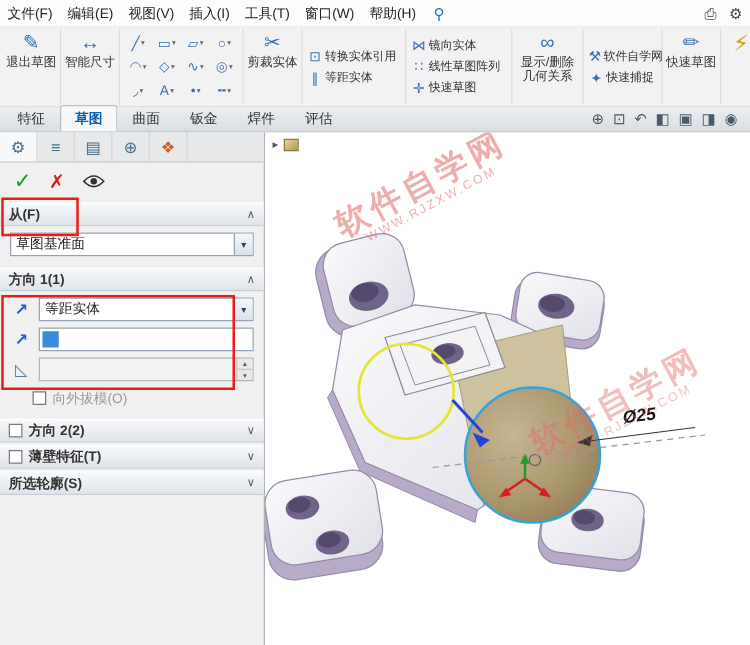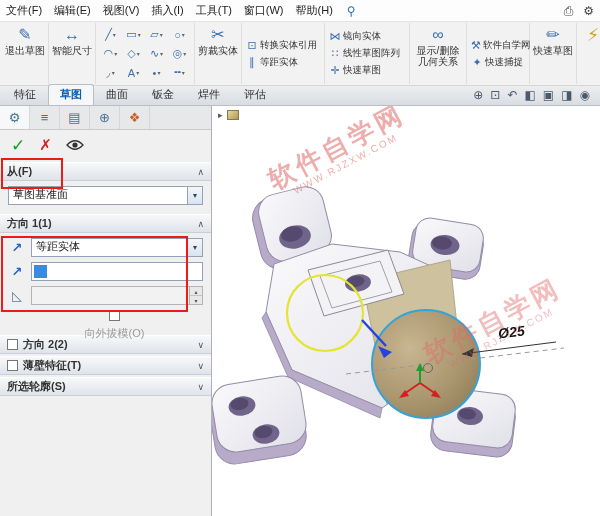--- a/index.html
+++ b/index.html
@@ -68,21 +68,21 @@
 
   .combo { height:19px; background:#fff; border:1px solid #94a2b8; display:flex; align-items:flex-start; flex:1; }
   .combo .val { padding-left:4px; flex:1; white-space:nowrap; overflow:hidden; }
   .combo .drop { width:15px; align-self:stretch; background:linear-gradient(#f4f7fb,#d8e2ef); border-left:1px solid #94a2b8; display:flex; align-items:center; justify-content:center; font-size:8px; color:#345; }
   .ctl-row { display:flex; align-items:center; gap:5px; }
   .rev-btn { width:18px; height:18px; display:flex; align-items:center; justify-content:center; color:#1b5fd0; font-size:13px; font-weight:bold; flex:none; }
   .sel-field { flex:1; height:19px; background:#fff; border:1px solid #94a2b8; display:flex; align-items:center; padding:2px; }
   .sel-block { width:13px; height:100%; background:#3b8ae0; }
   .cb-row { display:flex; align-items:center; gap:5px; height:16px; }
   .cb { width:11px; height:11px; border:1px solid #777; background:#fff; flex:none; }
-  .cb-row.disabled { color:#9a9a9a;flex-direction:column; }
+  .cb-row.disabled { color:#9a9a9a; }
   .indent { margin-left:18px; }
   .draft-ic { width:18px; text-align:center; color:#5a7a9a; font-size:13px; flex:none; }
   .spin-field { flex:1; height:19px; border:1px solid #b4b4b4; background:#f2f2f2; display:flex; color:#888; }
   .sf-val { flex:1; padding-left:4px; line-height:17px; }
   .spin { width:13px; border-left:1px solid #b4b4b4; display:flex; flex-direction:column; }
   .spin span { flex:1; display:flex; align-items:center; justify-content:center; font-size:6px; color:#555; background:#e8e8e8; }
   .spin span:first-child { border-bottom:1px solid #c4c4c4; }
 
   .anno { position:absolute; border:2px solid #ea1c16; pointer-events:none; z-index:6; }
   .anno1 { left:1px; top:52px; width:62px; height:31px; }

